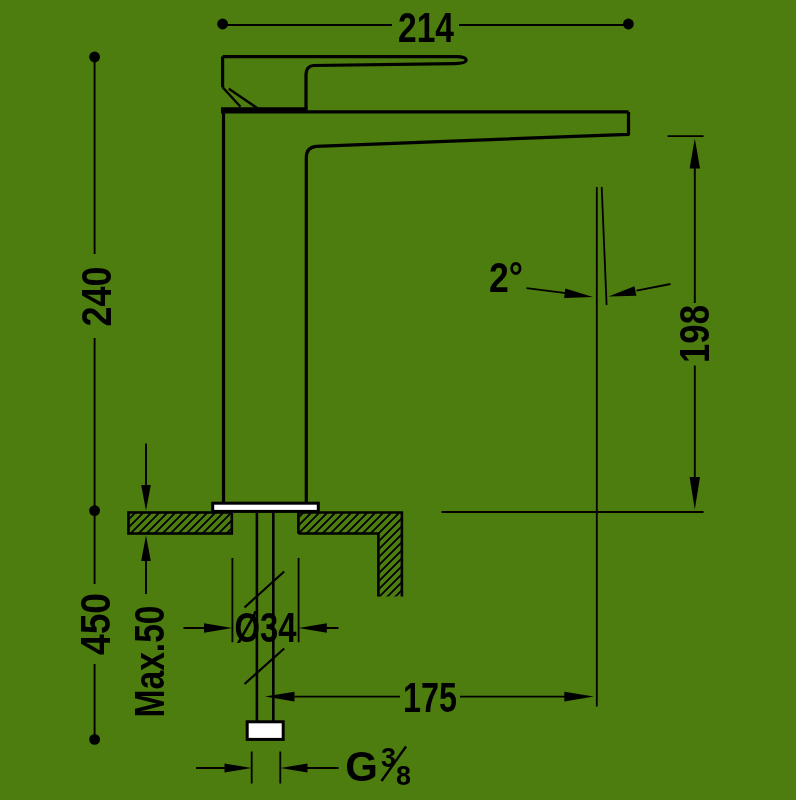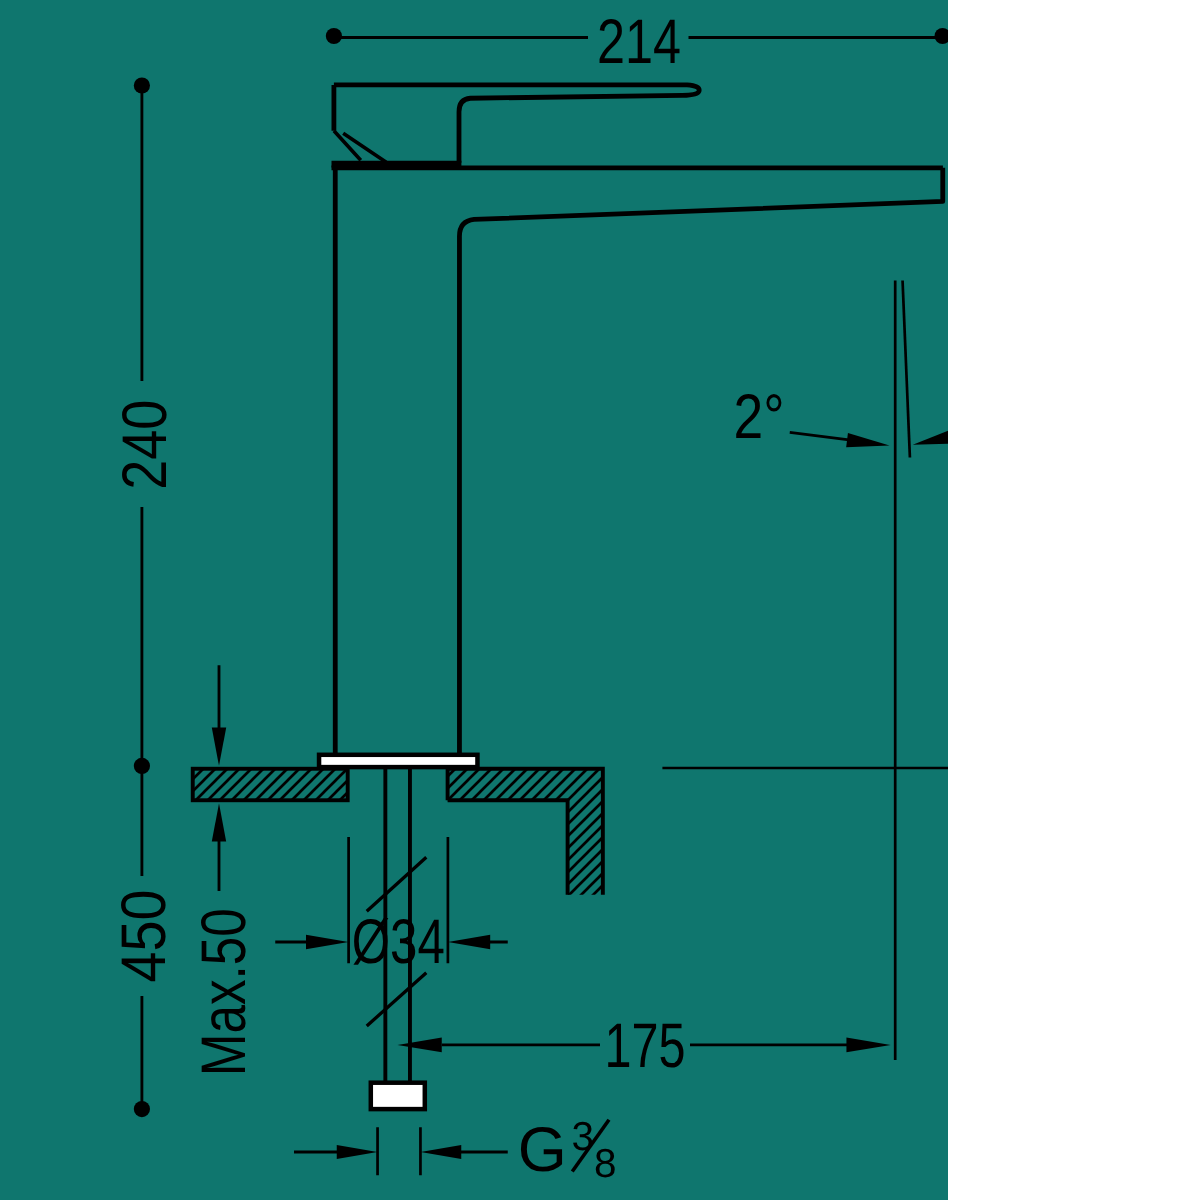--- a/index.html
+++ b/index.html
@@ -1,16 +1,16 @@
 <!DOCTYPE html>
 <html><head>
 <meta charset="utf-8">
 <style>
   html,body{margin:0;padding:0;background:#ffffff;}
-  .page{position:relative;width:632px;height:800px;background:#0f766e;overflow:hidden;}
+  .page{position:relative;width:796px;height:800px;background:#4d7c0f;overflow:hidden;font-weight:bold;}
   svg{position:absolute;left:0;top:0;}
   .dim-text{font-family:"Liberation Sans",sans-serif;font-size:42px;fill:#000;}
   .dim-text-small{font-family:"Liberation Sans",sans-serif;font-size:27px;fill:#000;}
 </style>
 </head>
 <body>
 
 <div class="page">
 <svg width="800" height="800" viewBox="0 0 800 800">
   <defs>

